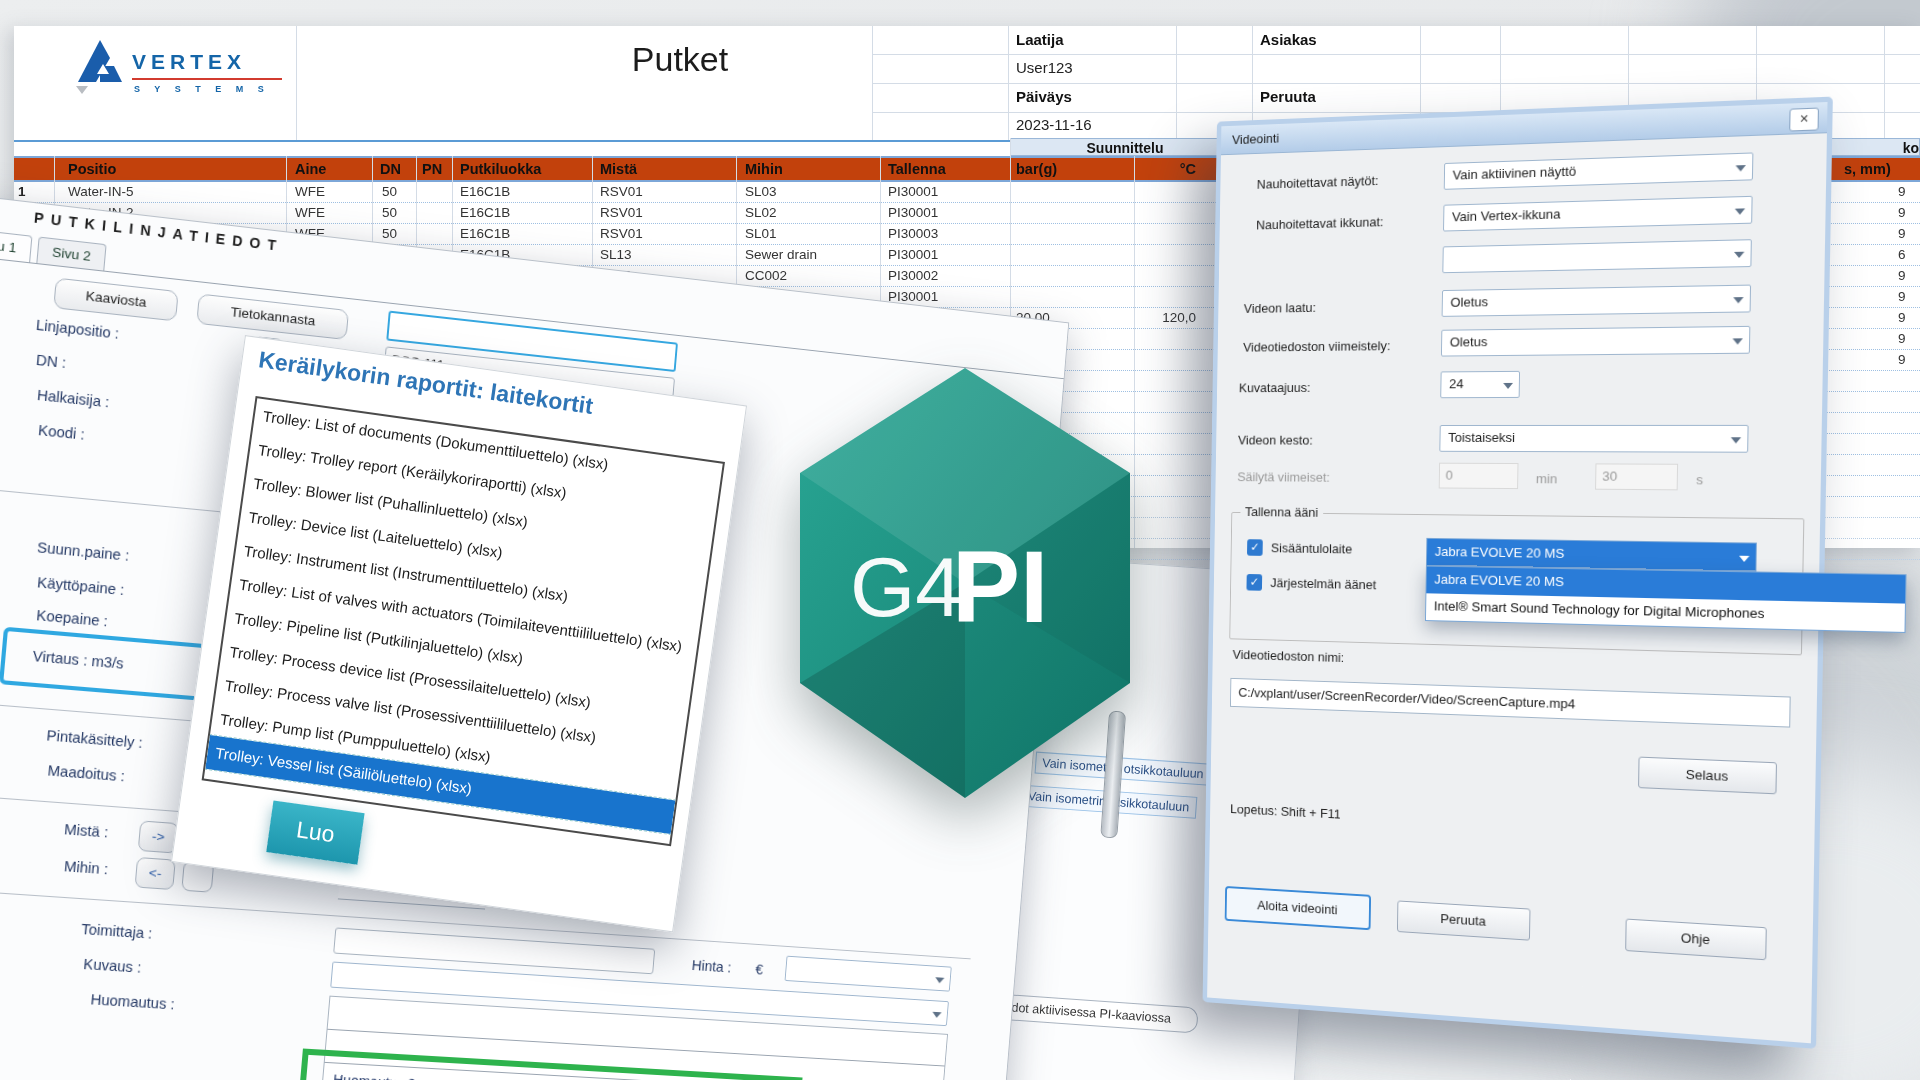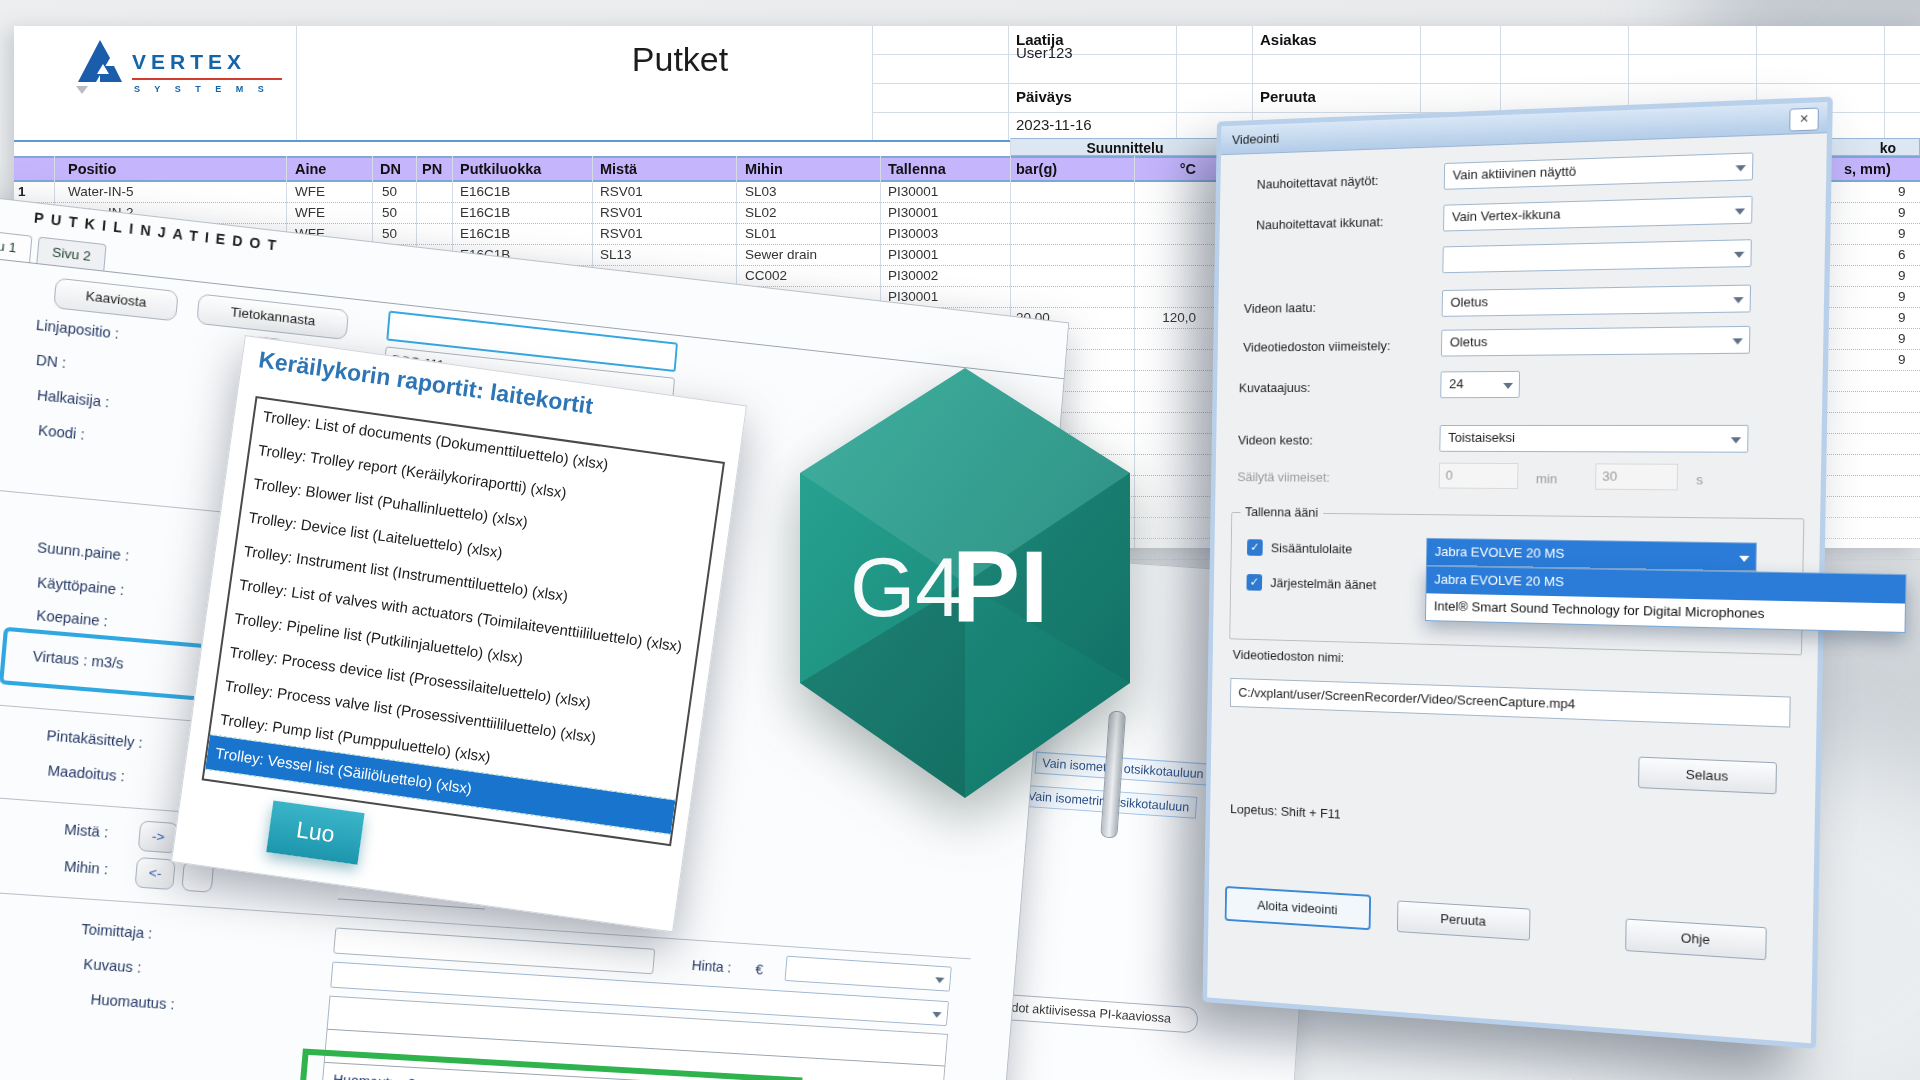--- a/index.html
+++ b/index.html
@@ -13,21 +13,21 @@
   #sheet{left:14px;top:26px;width:1906px;height:522px;background:#fff;
          box-shadow:-6px 4px 18px rgba(90,100,115,.25);z-index:5;}
   .hline{position:absolute;height:1px;background:#d4dce6;}
   .vline{position:absolute;width:1px;background:#d4dce6;}
   .blueline{position:absolute;height:2px;background:#5b9bd5;}
   #ptitle{left:546px;top:14px;width:240px;text-align:center;font-size:34px;color:#1c1c1c;}
   .infolbl{font-weight:bold;font-size:15px;color:#111;}
   .infoval{font-size:15px;color:#222;}
   .mergecell{position:absolute;background:#dce7f3;border:1px solid #9ab7d8;box-sizing:border-box;
              font-weight:bold;font-size:14px;color:#111;}
-  #colhead{left:0;top:130px;width:1906px;height:26px;background:#c4b5fd;
+  #colhead{left:0;top:130px;width:1906px;height:26px;background:#c2410c;
            border-top:2px solid #7da7d8;border-bottom:2px solid #7da7d8;box-sizing:border-box;}
   .hcell{position:absolute;top:3px;font-weight:bold;font-size:14.5px;color:#111;white-space:nowrap;}
   #rows{left:0;top:156px;width:1906px;}
   .srow{position:relative;height:20px;border-bottom:1px dotted #9fc0e2;}
   .c{position:absolute;top:2px;font-size:13.5px;color:#333;white-space:nowrap;}
   .cn{left:4px;font-weight:bold;color:#222;}
   .cpos{left:54px;} .caine{left:281px;} .cdn{left:368px;} .cpn{left:410px;}
   .cluo{left:446px;} .cmis{left:586px;} .cmih{left:731px;} .cpii{left:874px;}
   .cbar{left:1002px;} .cc{left:1122px;width:60px;text-align:right;} .cr{left:1884px;}
   .faded{color:#b3bcc9;}
@@ -153,30 +153,30 @@
   <div class="vline" style="left:1486px;top:0;height:114px;"></div>
   <div class="vline" style="left:1614px;top:0;height:114px;"></div>
   <div class="vline" style="left:1742px;top:0;height:114px;"></div>
   <div class="vline" style="left:1870px;top:0;height:114px;"></div>
   <div class="hline" style="left:858px;top:28px;width:1048px;"></div>
   <div class="hline" style="left:858px;top:57px;width:1048px;"></div>
   <div class="hline" style="left:858px;top:86px;width:1048px;"></div>
   <div class="blueline" style="left:0;top:114px;width:1906px;"></div>
 
   <div class="abs infolbl" style="left:1002px;top:5px;">Laatija</div>
-  <div class="abs infoval" style="left:1002px;top:18px;">User123</div>
+  <div class="abs infoval" style="left:1002px;top:33px;">User123</div>
   <div class="abs infolbl" style="left:1002px;top:62px;text-align:right;">Päiväys</div>
   <div class="abs infoval" style="left:1002px;top:90px;">2023-11-16</div>
   <div class="abs infolbl" style="left:1246px;top:5px;">Asiakas</div>
   <div class="abs infoval" style="left:1246px;top:33px;"></div>
   <div class="abs infolbl" style="left:1246px;top:62px;">Peruuta</div>
   <div class="abs infoval" style="left:1246px;top:90px;">EXP-Plant</div>
 
   <div class="mergecell" style="left:996px;top:112px;width:230px;height:18px;text-align:center;padding-top:1px;">Suunnittelu</div>
-  <div class="mergecell" style="left:1786px;top:112px;width:120px;height:18px;text-align:center;padding:1px 0 0 56px;">ko</div>
+  <div class="mergecell" style="left:1786px;top:112px;width:120px;height:18px;text-align:right;padding:1px 0 0 56px;">ko</div>
 
   <div id="colhead" class="abs">
     <span class="hcell" style="left:54px;">Positio</span>
     <span class="hcell" style="left:281px;">Aine</span>
     <span class="hcell" style="left:366px;">DN</span>
     <span class="hcell" style="left:408px;">PN</span>
     <span class="hcell" style="left:446px;">Putkiluokka</span>
     <span class="hcell" style="left:586px;">Mistä</span>
     <span class="hcell" style="left:731px;">Mihin</span>
     <span class="hcell" style="left:874px;">Tallenna</span>

